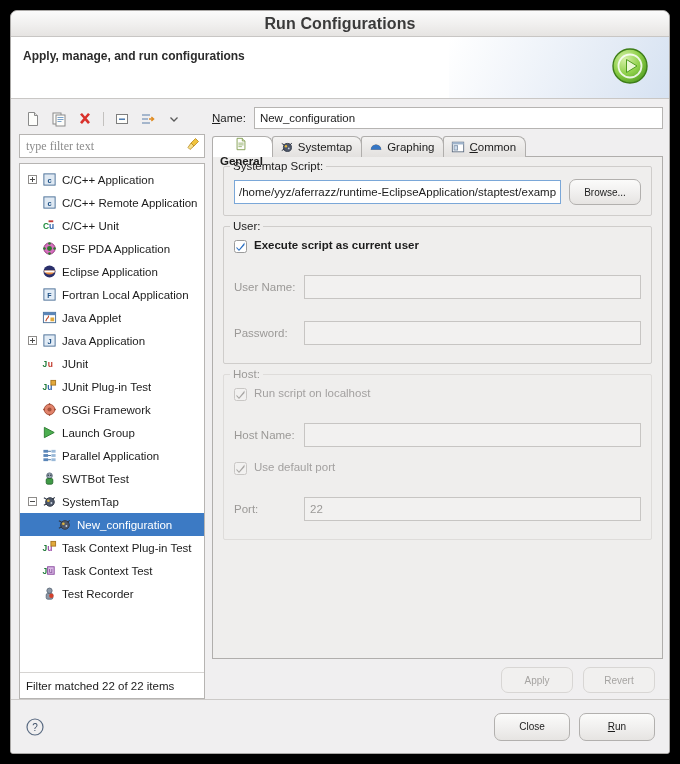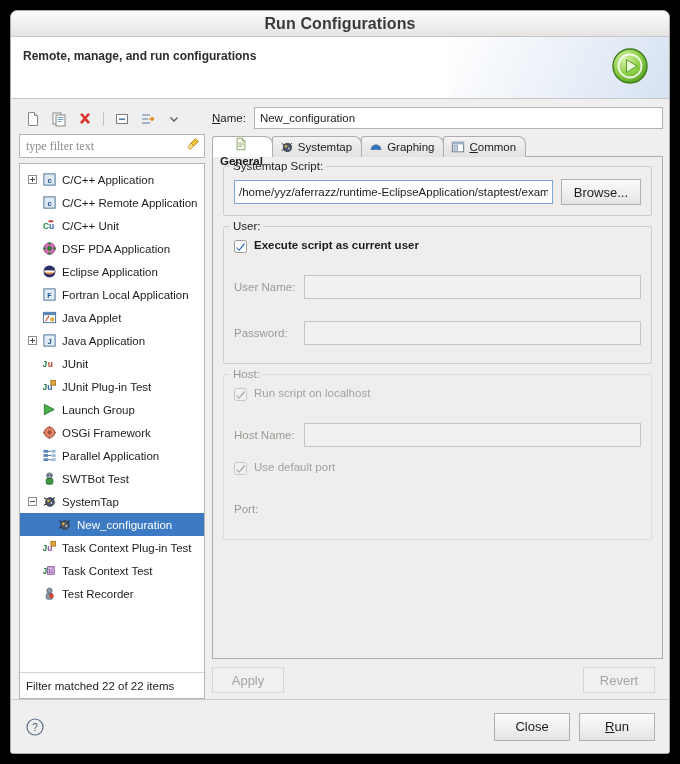--- a/index.html
+++ b/index.html
@@ -337,38 +337,38 @@
     font-size: 11.5px;
     color: #1c1c1c;
     padding: 0 4px;
     outline: none;
   }
   .btn {
     height: 26px;
     min-width: 72px;
     padding: 0 12px;
     font-family: "Liberation Sans", sans-serif;
-    font-size: 13px;
+    font-size: 10px;
     color: #1c1c1c;
     background: linear-gradient(to bottom, #fbfbfa 0%, #f1f0ef 50%, #e6e4e2 100%);
     border: 1px solid #b2b0ae;
-    border-radius: 0;
+    border-radius: 7px;
     cursor: default;
   }
   .btn.disabled {
     color: #a6a4a2;
     background: #f1f0ef;
     border-color: #d8d6d4;
   }
 
   
   #apply-row {
     display: flex;
-    justify-content: space-between;
-    gap: 24px;
+    justify-content: flex-end;
+    gap: 10px;
     padding: 8px 8px 6px 0;
     flex: 0 0 auto;
   }
 
   
   #footer {
     flex: 0 0 54px;
     border-top: 1px solid #cccac8;
     background: #f0eff0;
     display: flex;
@@ -384,21 +384,21 @@
 <body>
 
 <div id="window">
 
   <div id="titlebar">
     <span class="title">Run Configurations</span>
   </div>
 
   <div id="banner">
     <div class="banner-shade"></div>
-    <div class="banner-title">Remote, manage, and run configurations</div>
+    <div class="banner-title">Apply, manage, and run configurations</div>
     <div id="run-banner-icon">
       <svg viewBox="0 0 38 38" width="38" height="38">
         <defs>
           <radialGradient id="gr" cx="36%" cy="30%" r="78%">
             <stop offset="0%" stop-color="#d6f0a8"></stop>
             <stop offset="55%" stop-color="#8fd04a"></stop>
             <stop offset="100%" stop-color="#4f9c1f"></stop>
           </radialGradient>
         </defs>
         <circle cx="19" cy="19" r="17" fill="url(#gr)" stroke="#3d7d18" stroke-width="1.4"></circle>
@@ -574,39 +574,39 @@
                   <text x="0.5" y="12" font-family="Liberation Sans, sans-serif" font-size="9" font-weight="bold" fill="#1f7a38">J</text>
                   <text x="5.5" y="12" font-family="Liberation Sans, sans-serif" font-size="9" font-weight="bold" fill="#2a5fa8">u</text>
                   <rect x="9.5" y="1.5" width="5" height="5" fill="#e2a93c" stroke="#a87620"></rect>
                 </svg>
               </span>
               <span class="tree-label">JUnit Plug-in Test</span>
             </div>
             <div class="tree-row indent">
               <span class="tree-icon">
                 <svg width="15" height="15" viewBox="0 0 16 16">
-                  <path d="M2.5 2.5 L13 8 L2.5 13.5 Z" fill="#4caf50" stroke="#2e7d32"></path>
-                </svg>
-              </span>
-              <span class="tree-label">Launch Group</span>
-            </div>
-            <div class="tree-row indent">
-              <span class="tree-icon">
-                <svg width="15" height="15" viewBox="0 0 16 16">
                   <circle cx="8" cy="8" r="5.6" fill="#e0826a" stroke="#a4503a"></circle>
                   <circle cx="8" cy="8" r="2.2" fill="#a4503a"></circle>
                   <g stroke="#a4503a" stroke-width="1.4">
                     <path d="M8 1.2v2"></path>
                     <path d="M8 12.8v2"></path>
                     <path d="M1.2 8h2"></path>
                     <path d="M12.8 8h2"></path>
                   </g>
                 </svg>
               </span>
               <span class="tree-label">OSGi Framework</span>
+            </div>
+            <div class="tree-row indent">
+              <span class="tree-icon">
+                <svg width="15" height="15" viewBox="0 0 16 16">
+                  <path d="M2.5 2.5 L13 8 L2.5 13.5 Z" fill="#4caf50" stroke="#2e7d32"></path>
+                </svg>
+              </span>
+              <span class="tree-label">Launch Group</span>
             </div>
             <div class="tree-row indent">
               <span class="tree-icon">
                 <svg width="15" height="15" viewBox="0 0 16 16">
                   <g fill="#5b86b8">
                     <rect x="1.5" y="2" width="5" height="3"></rect>
                     <rect x="1.5" y="6.5" width="5" height="3"></rect>
                     <rect x="1.5" y="11" width="5" height="3"></rect>
                   </g>
                   <g stroke="#3d6a9c" stroke-width="1">
@@ -801,20 +801,21 @@
               <span class="ckbox">
                 <svg width="13" height="13" viewBox="0 0 13 13">
                   <rect x="0.5" y="0.5" width="12" height="12" rx="2" fill="#f2f1f0" stroke="#c9c7c5"></rect>
                   <path d="M2.5 6.8 L5 9.5 L10.5 2.5 L10.5 5 L5 11 L2.5 8.3 Z" fill="#a8a6a4"></path>
                 </svg>
               </span>
               <span class="cktext">Use default port</span>
             </div>
             <div class="field-row">
               <span class="field-label dim">Port:</span>
+              <input class="txt" type="text" disabled="" value="22" style="">
             </div>
           </div>
 
         </div>
       </div>
 
       <div id="apply-row">
         <button class="btn disabled">Apply</button>
         <button class="btn disabled">Revert</button>
       </div>

